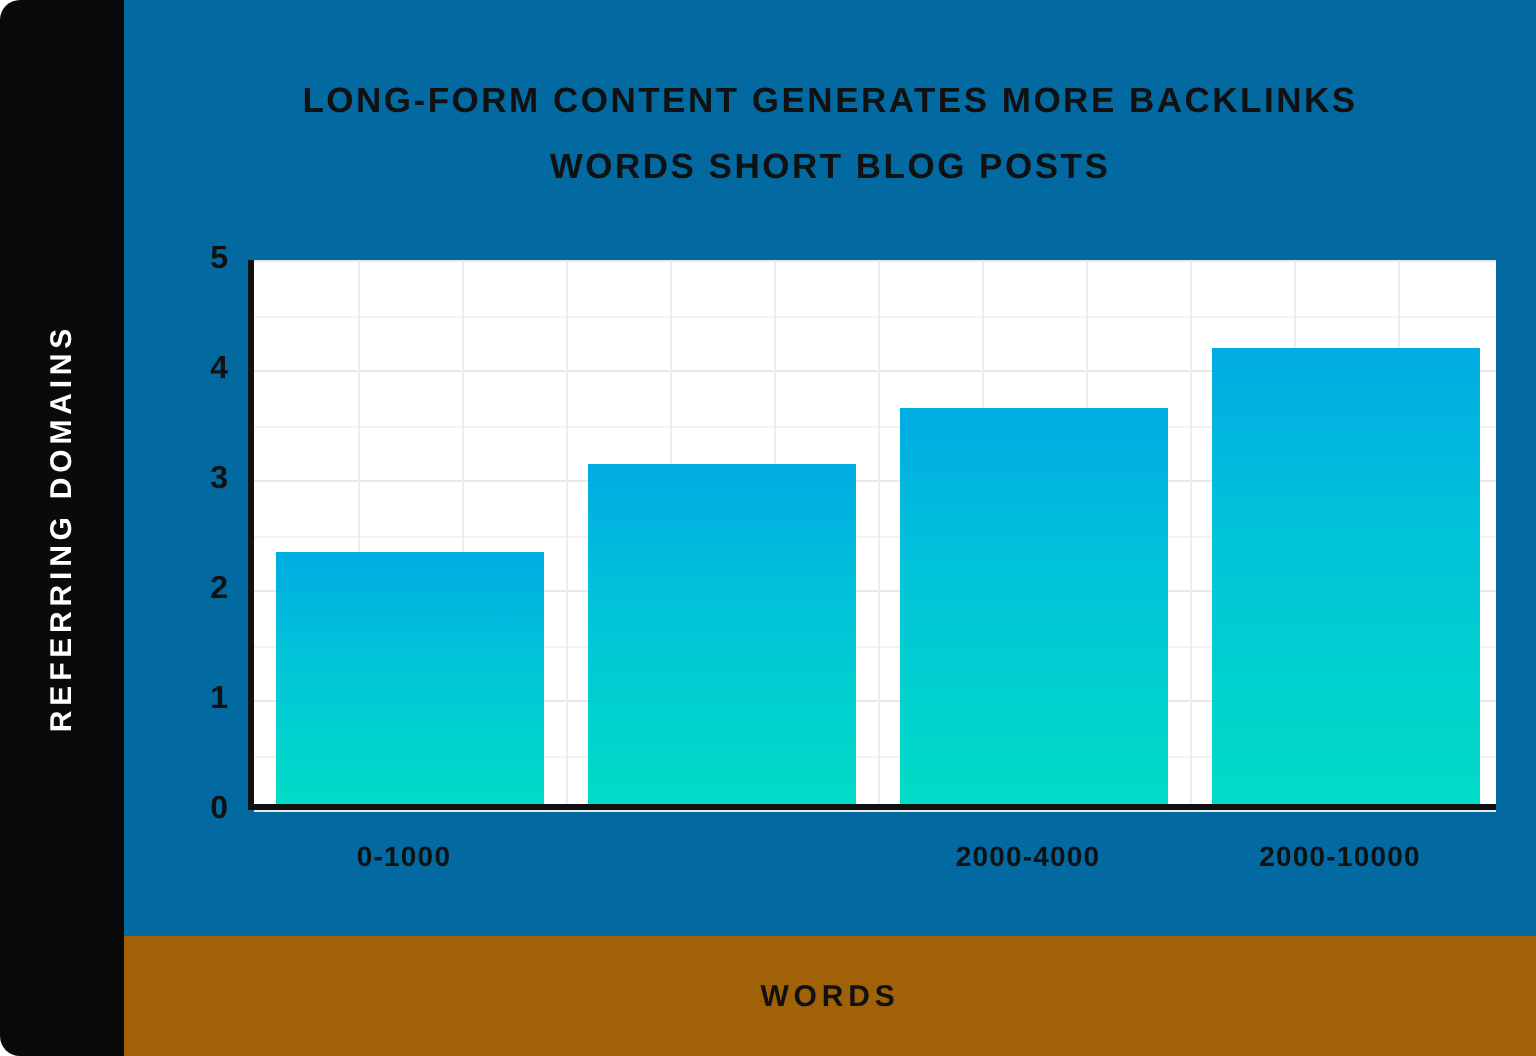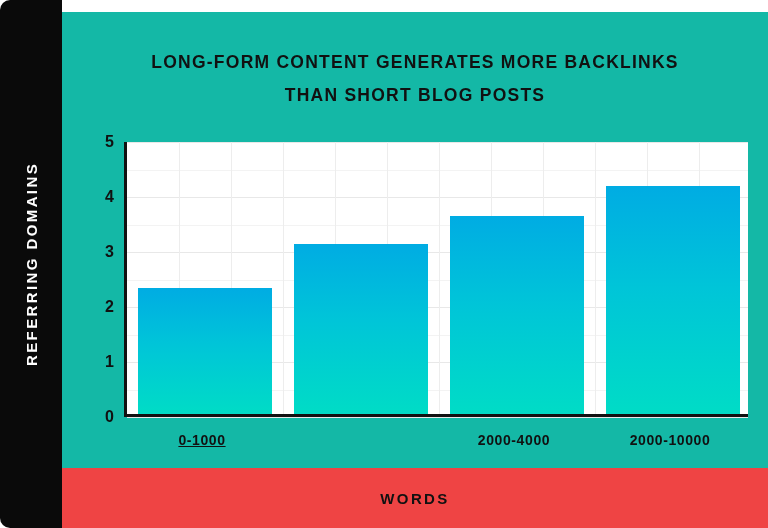--- a/index.html
+++ b/index.html
@@ -32,23 +32,23 @@
     white-space:nowrap;
     color:#ffffff;
     font-size:15px;
     font-weight:bold;
     letter-spacing:2.4px;
   }
 
   
   .panel {
     position:absolute;
-    left:62px; top:12px;
+    left:62px; top:0;
     width:706px; height:480px;
-    background:#14b8a6;
+    background:#0369a1;
   }
 
   
   .title-wrap {
     position:absolute;
     left:0; top:34px;
     width:706px;
     text-align:center;
   }
   .title-line {
@@ -142,21 +142,21 @@
     letter-spacing:0.6px;
     color:#111111;
     white-space:nowrap;
   }
 
   
   .footer {
     position:absolute;
     left:62px; top:468px;
     width:706px; height:60px;
-    background:#ef4444;
+    background:#a16207;
     display:flex;
     align-items:center;
     justify-content:center;
   }
   .footer-label {
     color:#111111;
     font-size:15px;
     font-weight:bold;
     letter-spacing:2.4px;
   }
@@ -167,21 +167,21 @@
 <div class="page">
 
   <div class="rail">
     <span class="rail-label">REFERRING DOMAINS</span>
   </div>
 
   <div class="panel">
 
     <div class="title-wrap">
       <span class="title-line">LONG-FORM CONTENT GENERATES MORE BACKLINKS</span>
-      <span class="title-line">THAN SHORT BLOG POSTS</span>
+      <span class="title-line">WORDS SHORT BLOG POSTS</span>
     </div>
 
     <div class="chart">
 
       <div class="yticks" id="yticks">
           <div class="ytick" style="top: 279px;">0</div>
           <div class="ytick" style="top: 224px;">1</div>
           <div class="ytick" style="top: 169px;">2</div>
           <div class="ytick" style="top: 114px;">3</div>
           <div class="ytick" style="top: 59px;">4</div>
@@ -217,21 +217,21 @@
             <div class="bar" style="left: 11.31px; width: 133.38px; height: 126.5px; background: linear-gradient(rgb(0, 172, 227) 0%, rgb(0, 197, 216) 45%, rgb(0, 220, 198) 100%);"></div>
             <div class="bar" style="left: 167.31px; width: 133.38px; height: 170.5px; background: linear-gradient(rgb(0, 172, 227) 0%, rgb(0, 197, 216) 45%, rgb(0, 220, 198) 100%);"></div>
             <div class="bar" style="left: 323.31px; width: 133.38px; height: 198px; background: linear-gradient(rgb(0, 172, 227) 0%, rgb(0, 197, 216) 45%, rgb(0, 220, 198) 100%);"></div>
             <div class="bar" style="left: 479.31px; width: 133.38px; height: 228.25px; background: linear-gradient(rgb(0, 172, 227) 0%, rgb(0, 197, 216) 45%, rgb(0, 220, 198) 100%);"></div>
           </div>
       </div>
 
     </div>
 
     <div class="xticks" id="xticks">
-        <div class="xtick" style="left: 0px; width: 156px; text-decoration: underline;">0-1000</div>
+        <div class="xtick" style="left: 0px; width: 156px;">0-1000</div>
         <div class="xtick" style="left: 312px; width: 156px;">2000-4000</div>
         <div class="xtick" style="left: 468px; width: 156px;">2000-10000</div>
       </div>
 
   </div>
 
   <div class="footer">
     <span class="footer-label">WORDS</span>
   </div>
 

